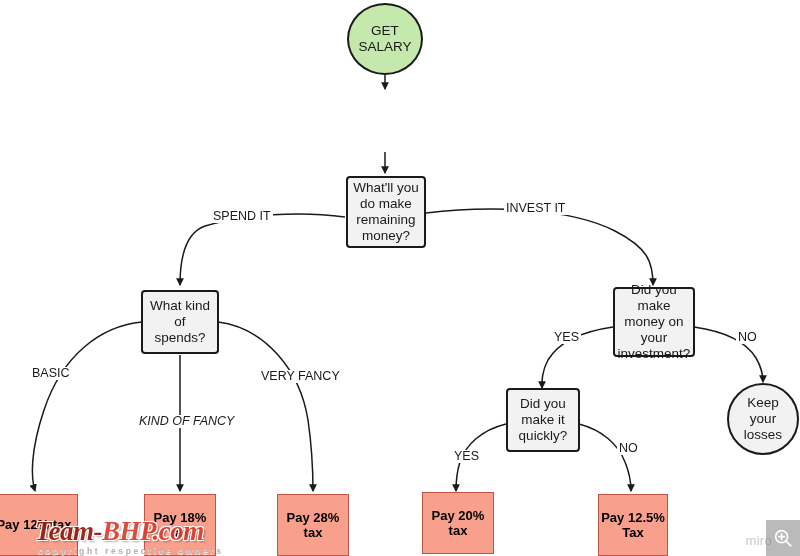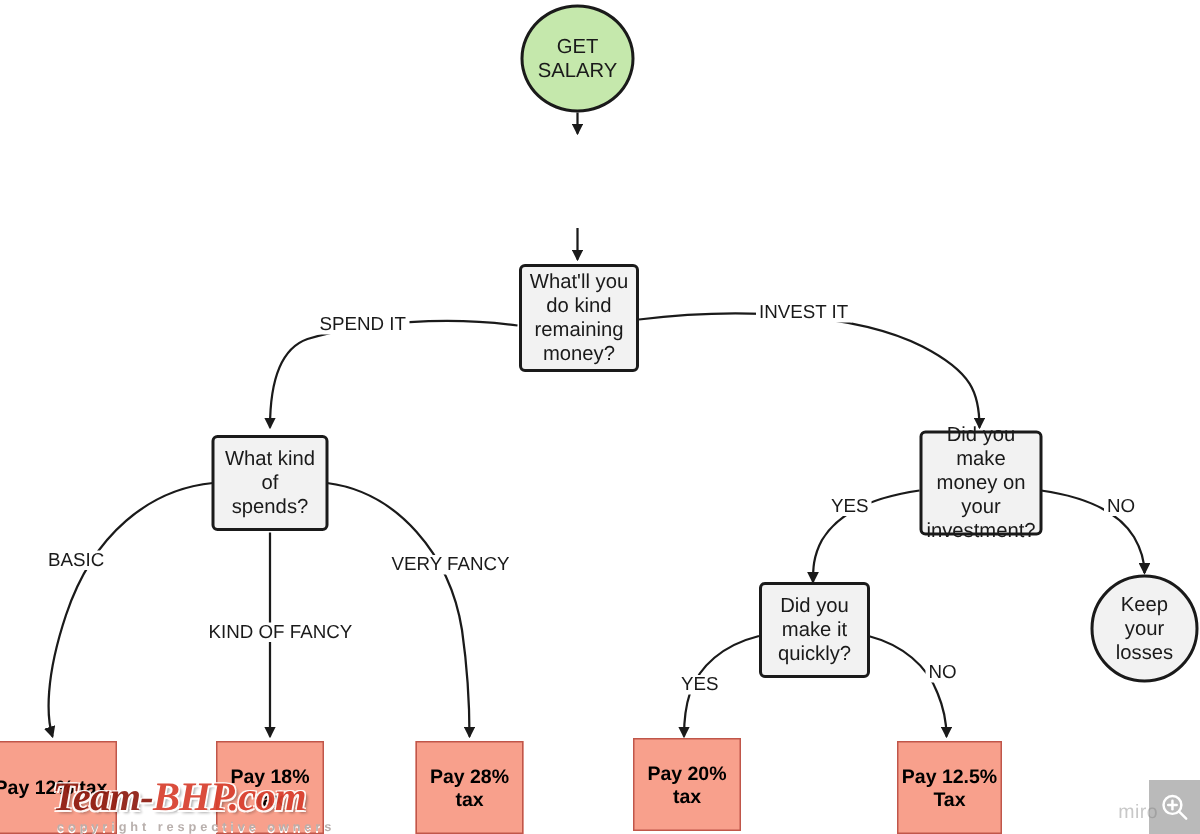--- a/index.html
+++ b/index.html
@@ -173,21 +173,21 @@
     <div>
       <div>GET</div>
       <div>SALARY</div>
     </div>
   </div>
 
 
   <div class="node node-decision" style="left:346px; top:176px; width:80px; height:72px;">
     <div>
       <div>What'll you</div>
-      <div>do kind</div>
+      <div>do make</div>
       <div>remaining</div>
       <div>money?</div>
     </div>
   </div>
 
   <div class="node node-decision" style="left:141px; top:290px; width:78px; height:64px;">
     <div>
       <div>What kind of</div>
       <div>spends?</div>
     </div>
@@ -240,21 +240,21 @@
       <div>Tax</div>
     </div>
   </div>
 
   <div class="edge-label" style="left:211px; top:210px;">SPEND IT</div>
 
   <div class="edge-label" style="left:504px; top:202px;">INVEST IT</div>
 
   <div class="edge-label" style="left:30px; top:367px;">BASIC</div>
 
-  <div class="edge-label" style="left:137px; top:415px;">KIND OF FANCY</div>
+  <div class="edge-label" style="left:137px; top:415px;font-style:italic;">KIND OF FANCY</div>
 
   <div class="edge-label" style="left:259px; top:370px;">VERY FANCY</div>
 
   <div class="edge-label" style="left:552px; top:331px;">YES</div>
 
   <div class="edge-label" style="left:736px; top:331px;">NO</div>
 
   <div class="edge-label" style="left:452px; top:450px;">YES</div>
 
   <div class="edge-label" style="left:617px; top:442px;">NO</div>

